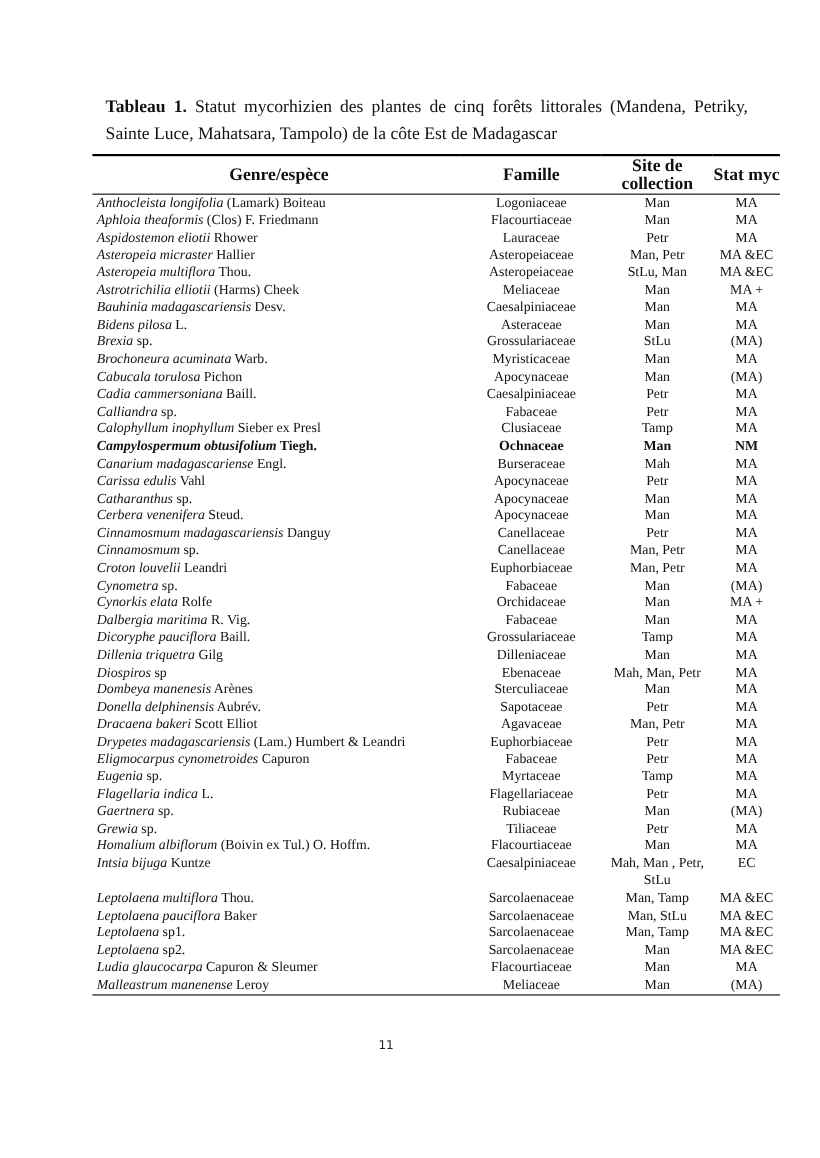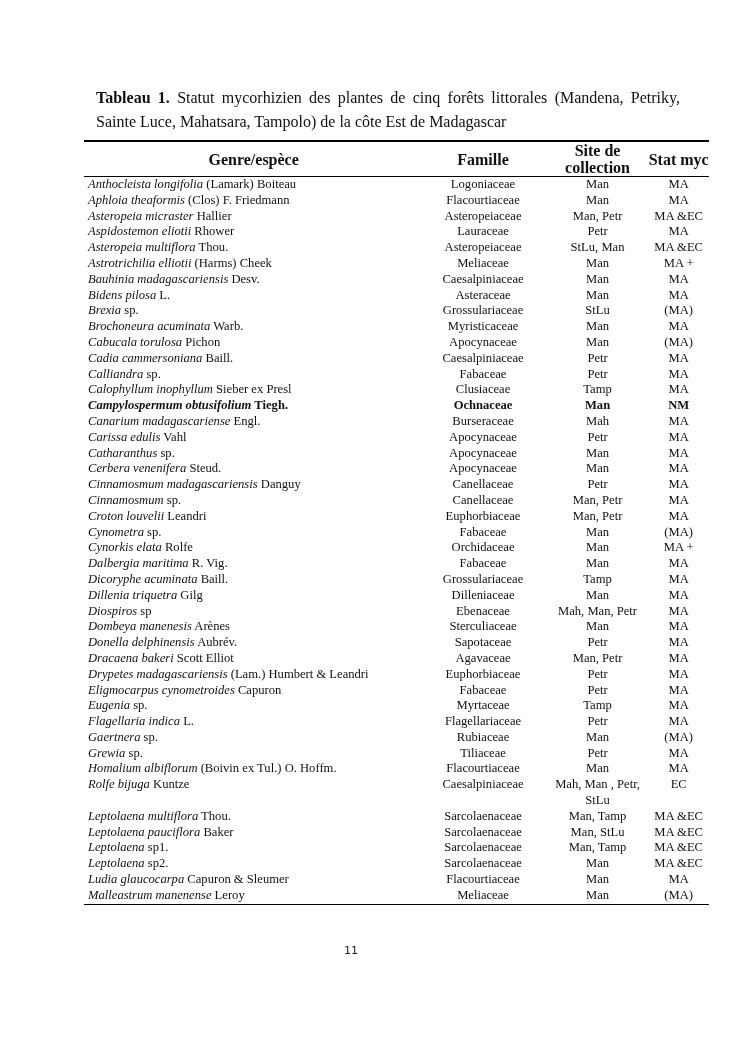--- a/index.html
+++ b/index.html
@@ -57,34 +57,34 @@
       </tr>
       <tr>
         <td class="c-sp"><span class="italic">Aphloia theaformis</span><span> (Clos) F. Friedmann</span></td>
         <td class="c-fam">Flacourtiaceae</td>
         <td class="c-site">
           <span class="site-wrap">Man</span>
         </td>
         <td class="c-stat">MA</td>
       </tr>
       <tr>
+        <td class="c-sp"><span class="italic">Aspidostemon eliotii</span><span> Rhower</span></td>
+        <td class="c-fam">Lauraceae</td>
+        <td class="c-site">
+          <span class="site-wrap">Petr</span>
+        </td>
+        <td class="c-stat">MA</td>
+      </tr>
+      <tr>
         <td class="c-sp"><span class="italic">Asteropeia micraster</span><span> Hallier</span></td>
         <td class="c-fam">Asteropeiaceae</td>
         <td class="c-site">
           <span class="site-wrap">Man, Petr</span>
         </td>
         <td class="c-stat">MA &amp;EC</td>
-      </tr>
-      <tr>
-        <td class="c-sp"><span class="italic">Aspidostemon eliotii</span><span> Rhower</span></td>
-        <td class="c-fam">Lauraceae</td>
-        <td class="c-site">
-          <span class="site-wrap">Petr</span>
-        </td>
-        <td class="c-stat">MA</td>
       </tr>
       <tr>
         <td class="c-sp"><span class="italic">Asteropeia multiflora</span><span> Thou.</span></td>
         <td class="c-fam">Asteropeiaceae</td>
         <td class="c-site">
           <span class="site-wrap">StLu, Man</span>
         </td>
         <td class="c-stat">MA &amp;EC</td>
       </tr>
       <tr>
@@ -241,21 +241,21 @@
       </tr>
       <tr>
         <td class="c-sp"><span class="italic">Dalbergia maritima</span><span> R. Vig.</span></td>
         <td class="c-fam">Fabaceae</td>
         <td class="c-site">
           <span class="site-wrap">Man</span>
         </td>
         <td class="c-stat">MA</td>
       </tr>
       <tr>
-        <td class="c-sp"><span class="italic">Dicoryphe acuminata</span><span> Baill.</span></td>
+        <td class="c-sp"><span class="italic">Dicoryphe pauciflora</span><span> Baill.</span></td>
         <td class="c-fam">Grossulariaceae</td>
         <td class="c-site">
           <span class="site-wrap">Tamp</span>
         </td>
         <td class="c-stat">MA</td>
       </tr>
       <tr>
         <td class="c-sp"><span class="italic">Dillenia triquetra</span><span> Gilg</span></td>
         <td class="c-fam">Dilleniaceae</td>
         <td class="c-site">
@@ -345,21 +345,21 @@
       </tr>
       <tr>
         <td class="c-sp"><span class="italic">Homalium albiflorum</span><span> (Boivin ex Tul.) O. Hoffm.</span></td>
         <td class="c-fam">Flacourtiaceae</td>
         <td class="c-site">
           <span class="site-wrap">Man</span>
         </td>
         <td class="c-stat">MA</td>
       </tr>
       <tr>
-        <td class="c-sp"><span class="italic">Rolfe bijuga</span><span> Kuntze</span></td>
+        <td class="c-sp"><span class="italic">Intsia bijuga</span><span> Kuntze</span></td>
         <td class="c-fam">Caesalpiniaceae</td>
         <td class="c-site">
           <span class="site-wrap">Mah, Man , Petr,</span>
           <span class="site-wrap">StLu</span>
         </td>
         <td class="c-stat">EC</td>
       </tr>
       <tr>
         <td class="c-sp"><span class="italic">Leptolaena multiflora</span><span> Thou.</span></td>
         <td class="c-fam">Sarcolaenaceae</td>

